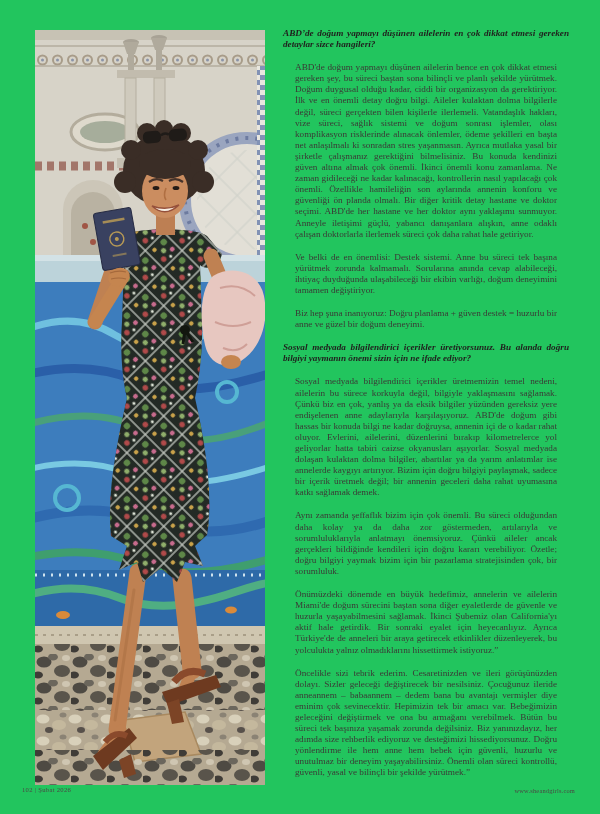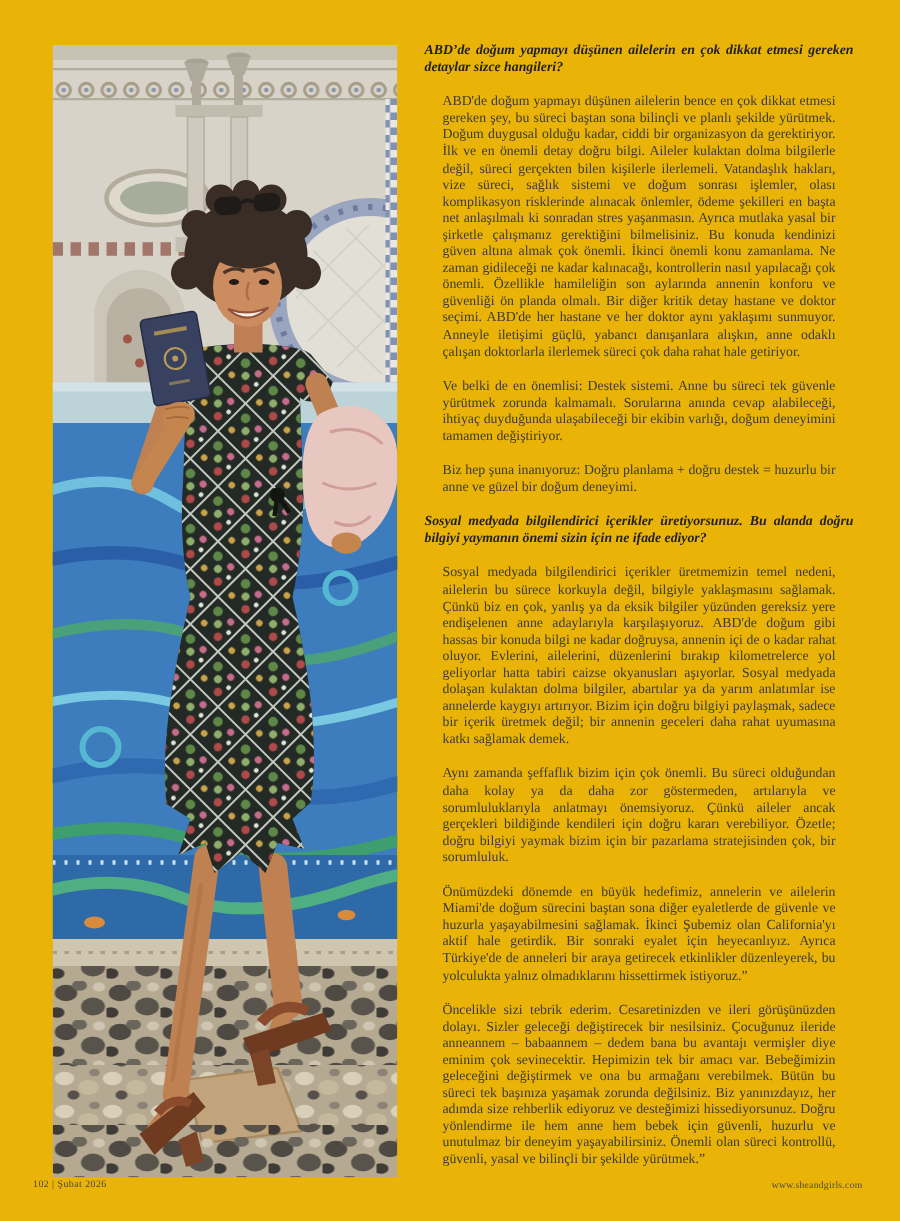--- a/index.html
+++ b/index.html
@@ -1,16 +1,16 @@
 <!DOCTYPE html>
 <html lang="tr"><head>
 <meta charset="utf-8">
 <style>
   html,body{margin:0;padding:0;background:#ffffff;}
-  .page{position:relative;width:600px;height:814px;background:#eab308;overflow:hidden;
+  .page{position:relative;width:600px;height:814px;background:#22c55e;overflow:hidden;
         font-family:"Liberation Serif", serif;}
   .photo{position:absolute;left:35px;top:30px;width:230px;height:755px;margin:0;overflow:hidden;}
   .photo svg{display:block;}
   .article{position:absolute;left:283px;top:28px;width:286px;color:#3b3a36;
            font-size:9.2px;line-height:11.1px;text-align:justify;hyphens:auto;}
   .q{font-size:9.2px;line-height:11.1px;font-weight:bold;font-style:italic;color:#201f1d;
      margin:11px 0 0 0;}
   section:first-child .q{margin-top:0;}
   .a{margin:12px;}
   .footer-left{position:absolute;left:22px;top:786px;font-size:6.6px;color:#4a4843;letter-spacing:.3px;}
@@ -204,22 +204,22 @@
           <path d="M117 176 Q130 188 144 175 Q131 181 117 176 Z" fill="#f7efe4" stroke="#95503a" stroke-width="1.4"></path>
         </g>
       </g>
     </svg>
   </figure>
 
   <article class="article">
     <section>
       <h2 class="q">ABD’de doğum yapmayı düşünen ailelerin en çok dikkat etmesi gereken detaylar sizce hangileri?</h2>
       <p class="a">ABD'de doğum yapmayı düşünen ailelerin bence en çok dikkat etmesi gereken şey, bu süreci baştan sona bilinçli ve planlı şekilde yürütmek. Doğum duygusal olduğu kadar, ciddi bir organizasyon da gerektiriyor. İlk ve en önemli detay doğru bilgi. Aileler kulaktan dolma bilgilerle değil, süreci gerçekten bilen kişilerle ilerlemeli. Vatandaşlık hakları, vize süreci, sağlık sistemi ve doğum sonrası işlemler, olası komplikasyon risklerinde alınacak önlemler, ödeme şekilleri en başta net anlaşılmalı ki sonradan stres yaşanmasın. Ayrıca mutlaka yasal bir şirketle çalışmanız gerektiğini bilmelisiniz. Bu konuda kendinizi güven altına almak çok önemli. İkinci önemli konu zamanlama. Ne zaman gidileceği ne kadar kalınacağı, kontrollerin nasıl yapılacağı çok önemli. Özellikle hamileliğin son aylarında annenin konforu ve güvenliği ön planda olmalı. Bir diğer kritik detay hastane ve doktor seçimi. ABD'de her hastane ve her doktor aynı yaklaşımı sunmuyor. Anneyle iletişimi güçlü, yabancı danışanlara alışkın, anne odaklı çalışan doktorlarla ilerlemek süreci çok daha rahat hale getiriyor.</p>
-      <p class="a">Ve belki de en önemlisi: Destek sistemi. Anne bu süreci tek güvenle yürütmek zorunda kalmamalı. Sorularına anında cevap alabileceği, ihtiyaç duyduğunda ulaşabileceği bir ekibin varlığı, doğum deneyimini tamamen değiştiriyor.</p>
-      <p class="a">Biz hep şuna inanıyoruz: Doğru planlama + doğru destek = huzurlu bir anne ve güzel bir doğum deneyimi.</p>
+      <p class="a">Ve belki de en önemlisi: Destek sistemi. Anne bu süreci tek başına yürütmek zorunda kalmamalı. Sorularına anında cevap alabileceği, ihtiyaç duyduğunda ulaşabileceği bir ekibin varlığı, doğum deneyimini tamamen değiştiriyor.</p>
+      <p class="a">Biz hep şuna inanıyoruz: Doğru planlama + güven destek = huzurlu bir anne ve güzel bir doğum deneyimi.</p>
     </section>
     <section>
       <h2 class="q">Sosyal medyada bilgilendirici içerikler üretiyorsunuz. Bu alanda doğru bilgiyi yaymanın önemi sizin için ne ifade ediyor?</h2>
       <p class="a">Sosyal medyada bilgilendirici içerikler üretmemizin temel nedeni, ailelerin bu sürece korkuyla değil, bilgiyle yaklaşmasını sağlamak. Çünkü biz en çok, yanlış ya da eksik bilgiler yüzünden gereksiz yere endişelenen anne adaylarıyla karşılaşıyoruz. ABD'de doğum gibi hassas bir konuda bilgi ne kadar doğruysa, annenin içi de o kadar rahat oluyor. Evlerini, ailelerini, düzenlerini bırakıp kilometrelerce yol geliyorlar hatta tabiri caizse okyanusları aşıyorlar. Sosyal medyada dolaşan kulaktan dolma bilgiler, abartılar ya da yarım anlatımlar ise annelerde kaygıyı artırıyor. Bizim için doğru bilgiyi paylaşmak, sadece bir içerik üretmek değil; bir annenin geceleri daha rahat uyumasına katkı sağlamak demek.</p>
       <p class="a">Aynı zamanda şeffaflık bizim için çok önemli. Bu süreci olduğundan daha kolay ya da daha zor göstermeden, artılarıyla ve sorumluluklarıyla anlatmayı önemsiyoruz. Çünkü aileler ancak gerçekleri bildiğinde kendileri için doğru kararı verebiliyor. Özetle; doğru bilgiyi yaymak bizim için bir pazarlama stratejisinden çok, bir sorumluluk.</p>
     </section>
     <section>
       <p class="a">Önümüzdeki dönemde en büyük hedefimiz, annelerin ve ailelerin Miami'de doğum sürecini baştan sona diğer eyaletlerde de güvenle ve huzurla yaşayabilmesini sağlamak. İkinci Şubemiz olan California'yı aktif hale getirdik. Bir sonraki eyalet için heyecanlıyız. Ayrıca Türkiye'de de anneleri bir araya getirecek etkinlikler düzenleyerek, bu yolculukta yalnız olmadıklarını hissettirmek istiyoruz.”</p>
     </section>
     <section>

